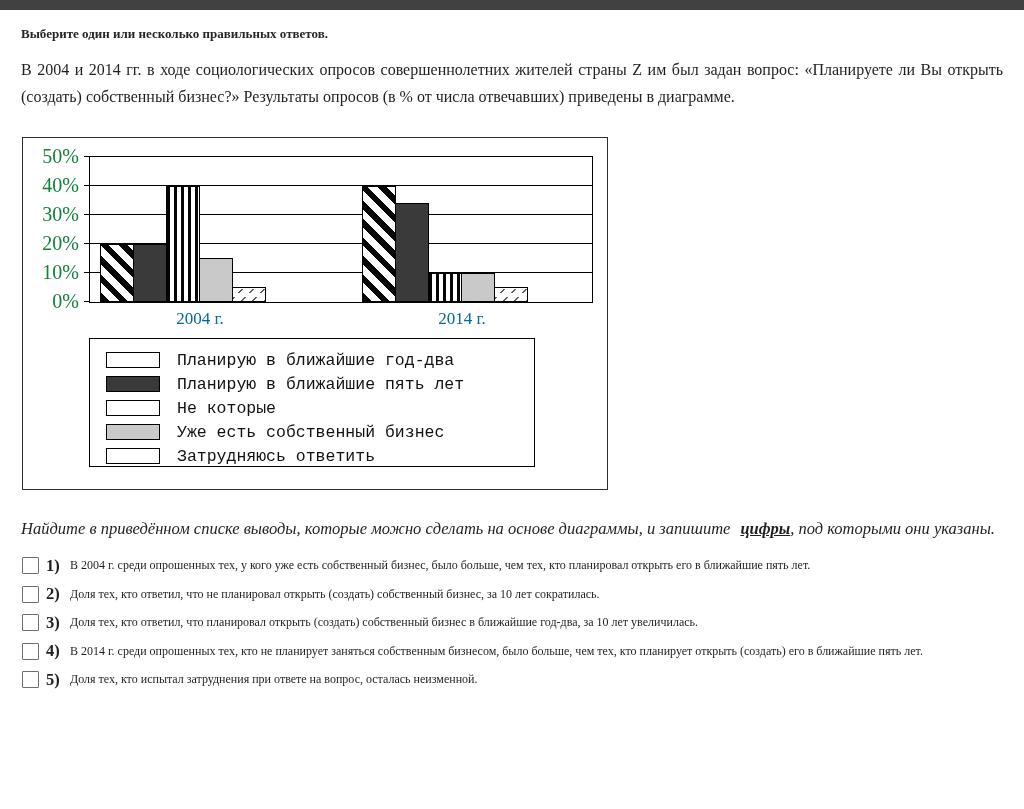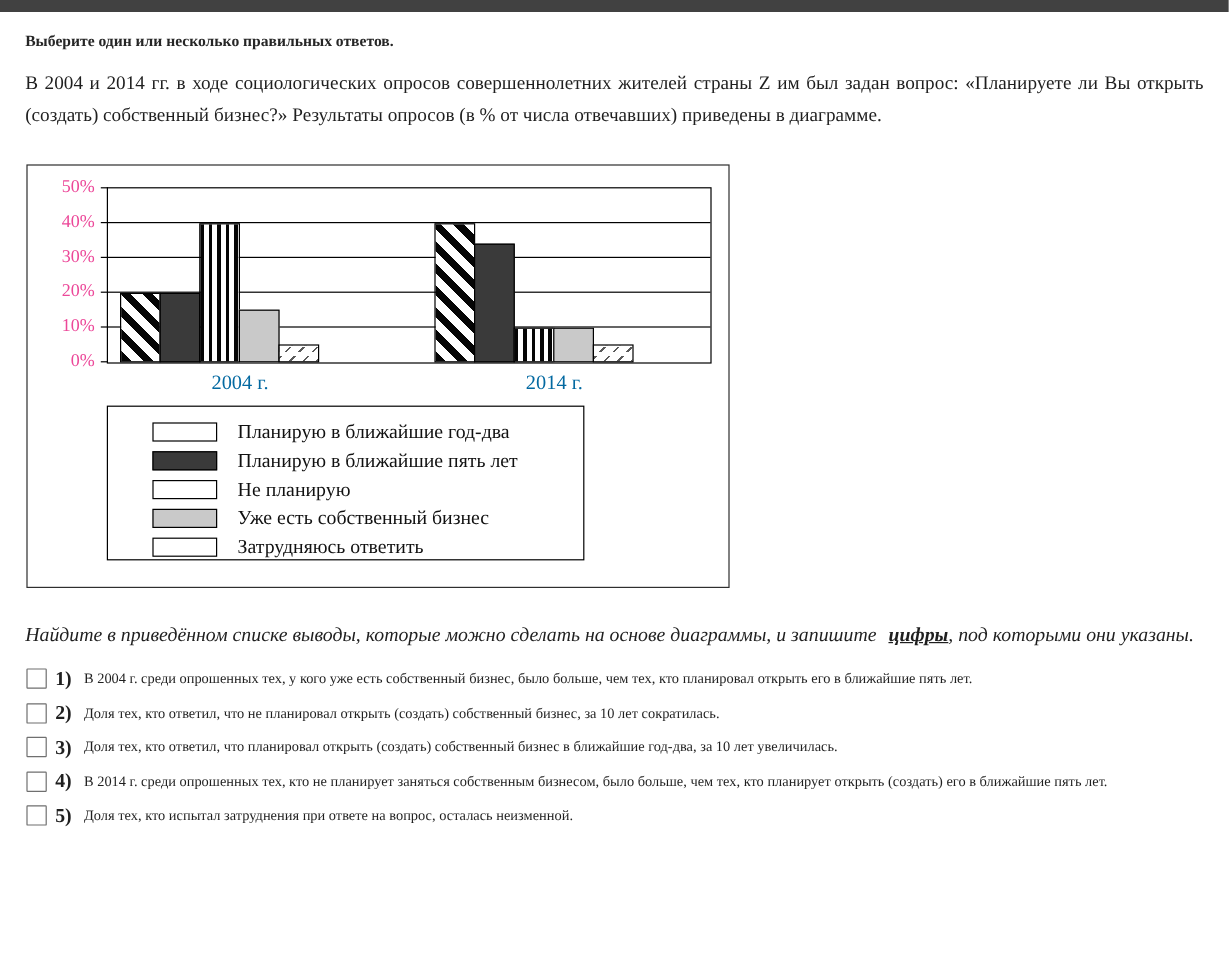--- a/index.html
+++ b/index.html
@@ -17,40 +17,40 @@
     position:relative;width:586px;height:353px;border:1px solid #2e2e2e;
     background:#fff;margin:0 0 25px 1px;box-sizing:border-box;
   }
   .plot{
     position:absolute;left:66px;top:18px;width:502px;height:145px;
     border:1px solid #000;background:#fff;box-sizing:content-box;
   }
   .gridline{position:absolute;left:0;width:100%;height:1px;background:#000;}
   .ytick-label{
     position:absolute;left:0;width:56px;text-align:right;
-    font-size:15px;line-height:20px;color:#ec4899;
+    font-size:20px;line-height:20px;color:#15803d;
   }
   .ytick-mark{position:absolute;width:6px;height:1px;background:#000;left:61px;}
   .bar{
     position:absolute;bottom:0;border:1px solid #000;box-sizing:border-box;background:#fff;
   }
   .p-diagonal-hatch{background:repeating-linear-gradient(45deg,#050505 0 6px,#ffffff 6px 13px);}
   .p-vertical-stripes{background:repeating-linear-gradient(90deg,#050505 0 3px,#ffffff 3px 7px);}
   .p-sparse-hatch{
     background:
       repeating-linear-gradient(0deg,rgba(255,255,255,0) 0 4px,#ffffff 4px 8px),
       repeating-linear-gradient(135deg,#ffffff 0 6.5px,#5a5a5a 6.5px 8px);
   }
   .xlabel{
     position:absolute;top:171px;transform:translateX(-50%);
     font-size:17px;color:#0369a1;white-space:nowrap;
   }
   .legend{
-    position:absolute;left:66px;top:200px;width:398px;height:129px;
-    border:1px solid #000;box-sizing:border-box;padding:9px 0 0 37px;
+    position:absolute;left:66px;top:200px;width:446px;height:129px;
+    border:1px solid #000;box-sizing:border-box;padding:9px 0 0 16px;font-family:Liberation Mono, monospace;
   }
   .legend-row{display:flex;align-items:center;height:24px;}
   .swatch{width:52px;height:14px;border:1px solid #000;box-sizing:content-box;flex:0 0 auto;background:#fff;}
   .legend-label{margin-left:17px;font-size:16.5px;color:#111;white-space:nowrap;}
   
   .question{font-size:16.5px;line-height:27px;text-align:justify;margin:0 0 11px 0;font-style:italic;}
   .kw{font-weight:bold;text-decoration:underline;margin-left:10px;}
   .options{margin:0;}
   .opt{display:flex;align-items:center;margin-bottom:3px;}
   .cb{
@@ -110,21 +110,21 @@
         <div class="legend-row">
           <span class="swatch p-diagonal-hatch"></span>
           <span class="legend-label">Планирую в ближайшие год-два</span>
         </div>
         <div class="legend-row">
           <span class="swatch p-solid-dark" style="background: rgb(58, 58, 58);"></span>
           <span class="legend-label">Планирую в ближайшие пять лет</span>
         </div>
         <div class="legend-row">
           <span class="swatch p-vertical-stripes"></span>
-          <span class="legend-label">Не планирую</span>
+          <span class="legend-label">Не которые</span>
         </div>
         <div class="legend-row">
           <span class="swatch p-solid-light-gray" style="background: rgb(201, 201, 201);"></span>
           <span class="legend-label">Уже есть собственный бизнес</span>
         </div>
         <div class="legend-row">
           <span class="swatch p-sparse-hatch"></span>
           <span class="legend-label">Затрудняюсь ответить</span>
         </div>
       </div>

